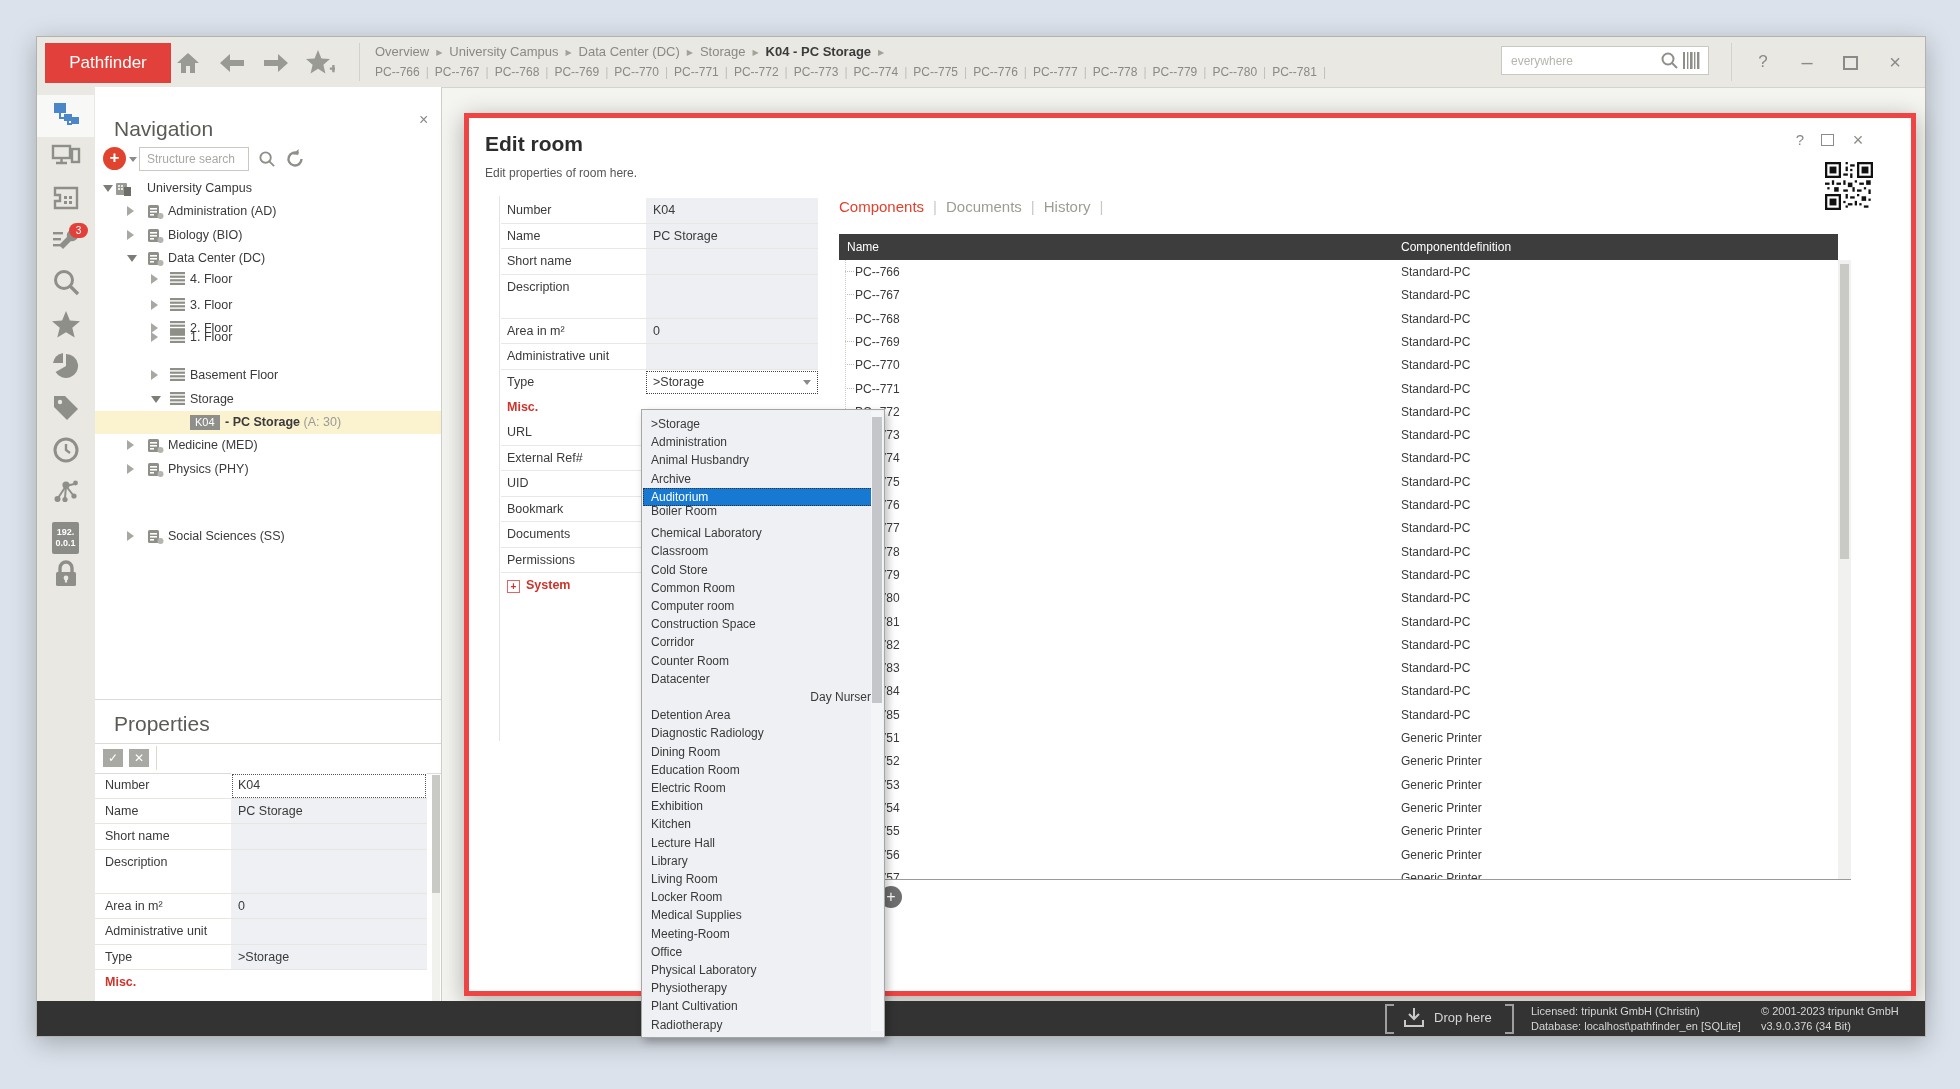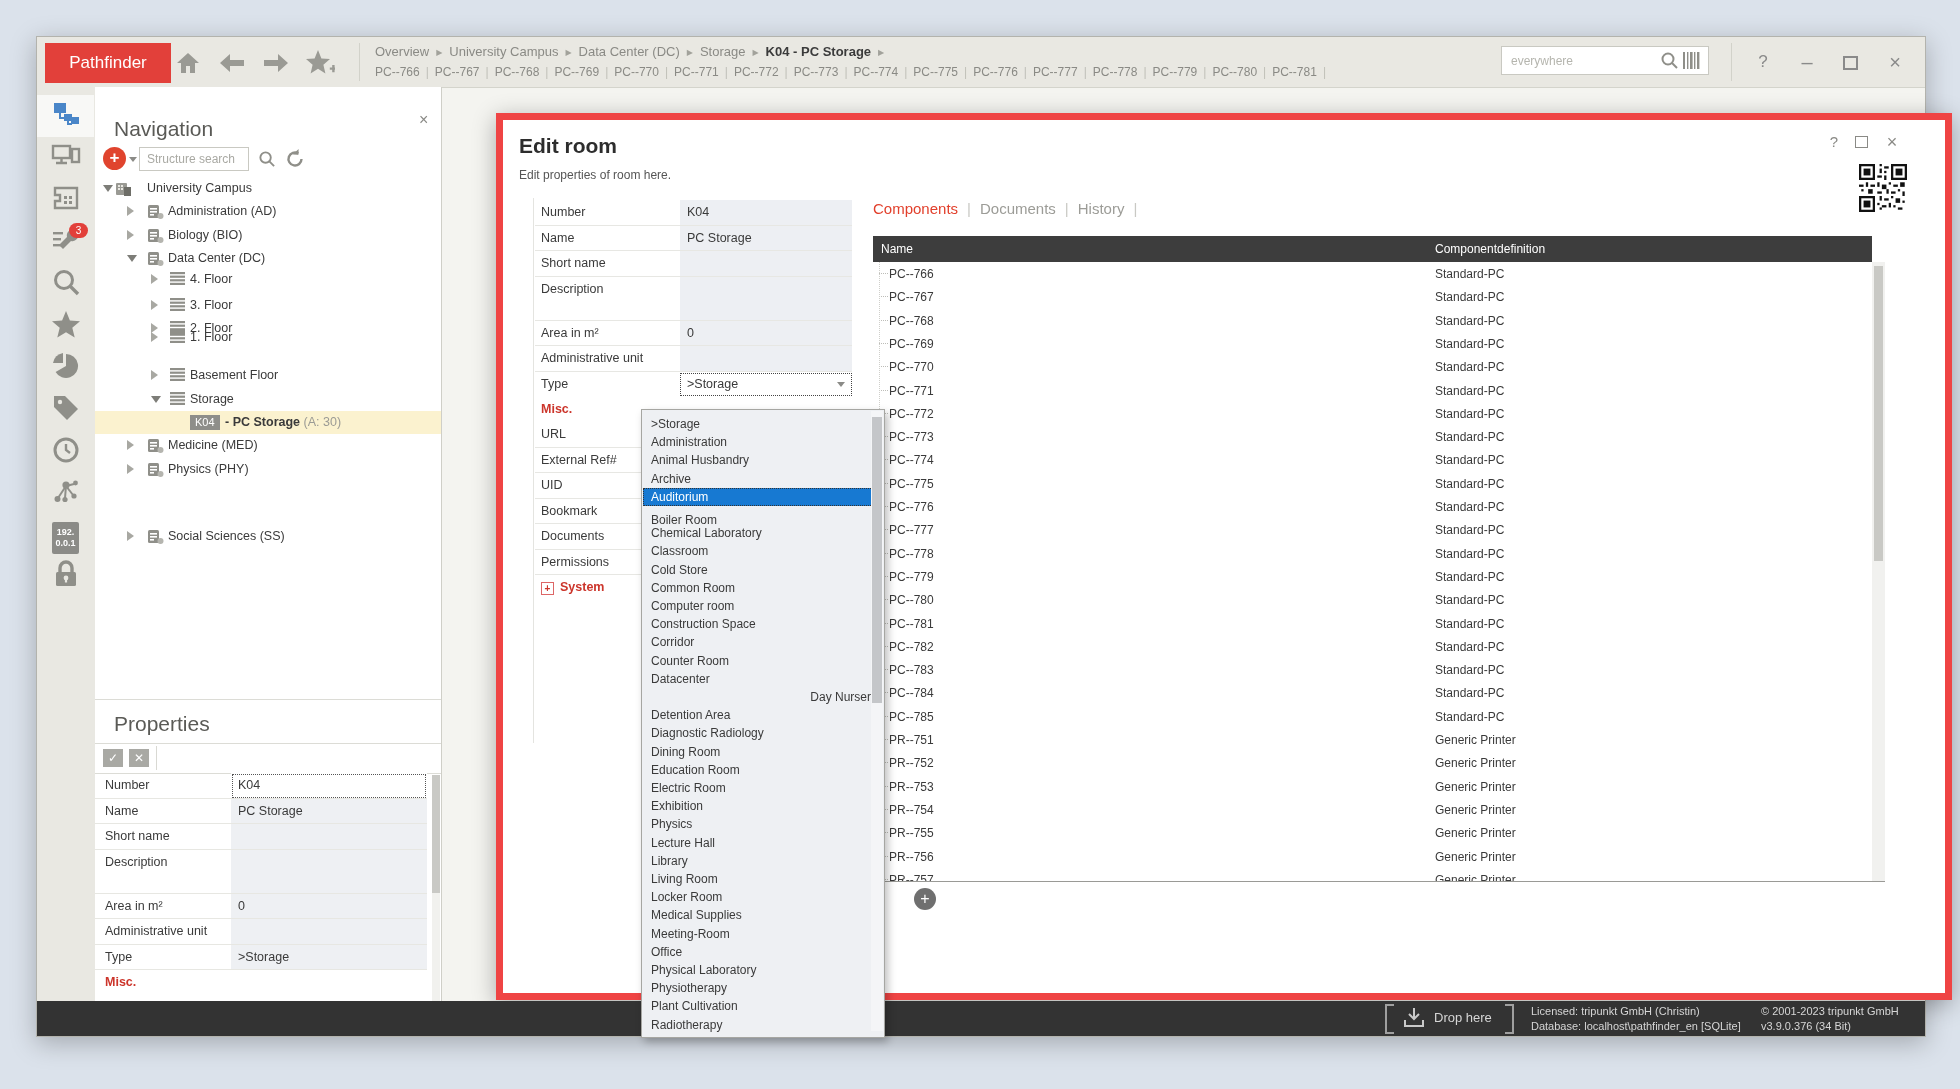--- a/index.html
+++ b/index.html
@@ -64,22 +64,22 @@
   .frow .lab{position:absolute;left:10px;top:5px;font-size:12.5px;color:#3a3a3a;white-space:nowrap;}
   .frow .lab.red{color:#cc352b;font-weight:bold;}
   .frow .val{position:absolute;left:136px;top:0;width:196px;height:100%;background:#eef0f3;
         font-size:12.5px;color:#3a3a3a;}
   .frow .val span{position:absolute;left:7px;top:5px;white-space:nowrap;}
   .frow .sep{position:absolute;left:0;right:5px;bottom:0;height:1px;background:#e7e7e2;}
   .focusbox{outline:1px dotted #555;outline-offset:-2px;background:#fff !important;}
   .vscroll{position:absolute;width:8px;background:#f1f1ee;}
   .vthumb{position:absolute;left:0;width:8px;background:#c9c9c5;}
   
-  .dialog{position:absolute;left:427px;top:76px;width:1442px;height:873px;background:#fff;border:7px solid #ef4444;
-          box-shadow:0 5px 22px rgba(0,0,0,.3);margin-left:32px;}
+  .dialog{position:absolute;left:427px;top:76px;width:1442px;height:873px;background:#fff;border:5px solid #ef4444;
+          box-shadow:0 5px 22px rgba(0,0,0,.3);}
   .dlg-title{position:absolute;left:16px;top:14px;font-size:21px;color:#2d2d2d;font-weight:600;}
   .dlg-sub{position:absolute;left:16px;top:48px;font-size:12px;color:#555;}
   .dlg-ctl{position:absolute;top:11px;width:26px;height:22px;color:#8a8a86;font-size:15px;text-align:center;line-height:22px;}
   .dlg-maxbox{position:absolute;top:16px;width:11px;height:10px;border:1.5px solid #8a8a86;}
   .dform{position:absolute;left:32px;top:0;width:317px;}
   .dform-line{position:absolute;left:30px;top:78px;width:1px;height:545px;background:#e4e4e0;}
   .drow{position:absolute;left:0;width:317px;}
   .drow .lab{position:absolute;left:6px;top:5px;font-size:12.5px;color:#3a3a3a;white-space:nowrap;}
   .drow .lab.red{color:#cc352b;font-weight:bold;}
   .drow .val{position:absolute;left:145px;top:0;width:172px;height:100%;background:#edeff3;font-size:12.5px;color:#3a3a3a;}
@@ -838,38 +838,38 @@
     <div class="addbtn">+</div>
 
   </div>
 
   <div class="dropdown" id="dropdown">
         <div class="opt" style="top: 5px;">&gt;Storage</div>
         <div class="opt" style="top: 23.2px;">Administration</div>
         <div class="opt" style="top: 41.4px;">Animal Husbandry</div>
         <div class="opt" style="top: 59.6px;">Archive</div>
         <div class="opt sel" style="top: 77.8px;">Auditorium</div>
-        <div class="opt" style="top: 101px;">Boiler Room</div>
+        <div class="opt" style="top: 92px;">Boiler Room</div>
         <div class="opt" style="top: 114.2px;">Chemical Laboratory</div>
         <div class="opt" style="top: 132.4px;">Classroom</div>
         <div class="opt" style="top: 150.6px;">Cold Store</div>
         <div class="opt" style="top: 168.8px;">Common Room</div>
         <div class="opt" style="top: 187px;">Computer room</div>
         <div class="opt" style="top: 205.2px;">Construction Space</div>
         <div class="opt" style="top: 223.4px;">Corridor</div>
         <div class="opt" style="top: 241.6px;">Counter Room</div>
         <div class="opt" style="top: 259.8px;">Datacenter</div>
         <div class="opt" style="top: 278px; text-align: right;">Day Nursery</div>
         <div class="opt" style="top: 296.2px;">Detention Area</div>
         <div class="opt" style="top: 314.4px;">Diagnostic Radiology</div>
         <div class="opt" style="top: 332.6px;">Dining Room</div>
         <div class="opt" style="top: 350.8px;">Education Room</div>
         <div class="opt" style="top: 369px;">Electric Room</div>
         <div class="opt" style="top: 387.2px;">Exhibition</div>
-        <div class="opt" style="top: 405.4px;">Physics</div>
+        <div class="opt" style="top: 405.4px;">Kitchen</div>
         <div class="opt" style="top: 423.6px;">Lecture Hall</div>
         <div class="opt" style="top: 441.8px;">Library</div>
         <div class="opt" style="top: 460px;">Living Room</div>
         <div class="opt" style="top: 478.2px;">Locker Room</div>
         <div class="opt" style="top: 496.4px;">Medical Supplies</div>
         <div class="opt" style="top: 514.6px;">Meeting-Room</div>
         <div class="opt" style="top: 532.8px;">Office</div>
         <div class="opt" style="top: 551px;">Physical Laboratory</div>
         <div class="opt" style="top: 569.2px;">Physiotherapy</div>
         <div class="opt" style="top: 587.4px;">Plant Cultivation</div>

